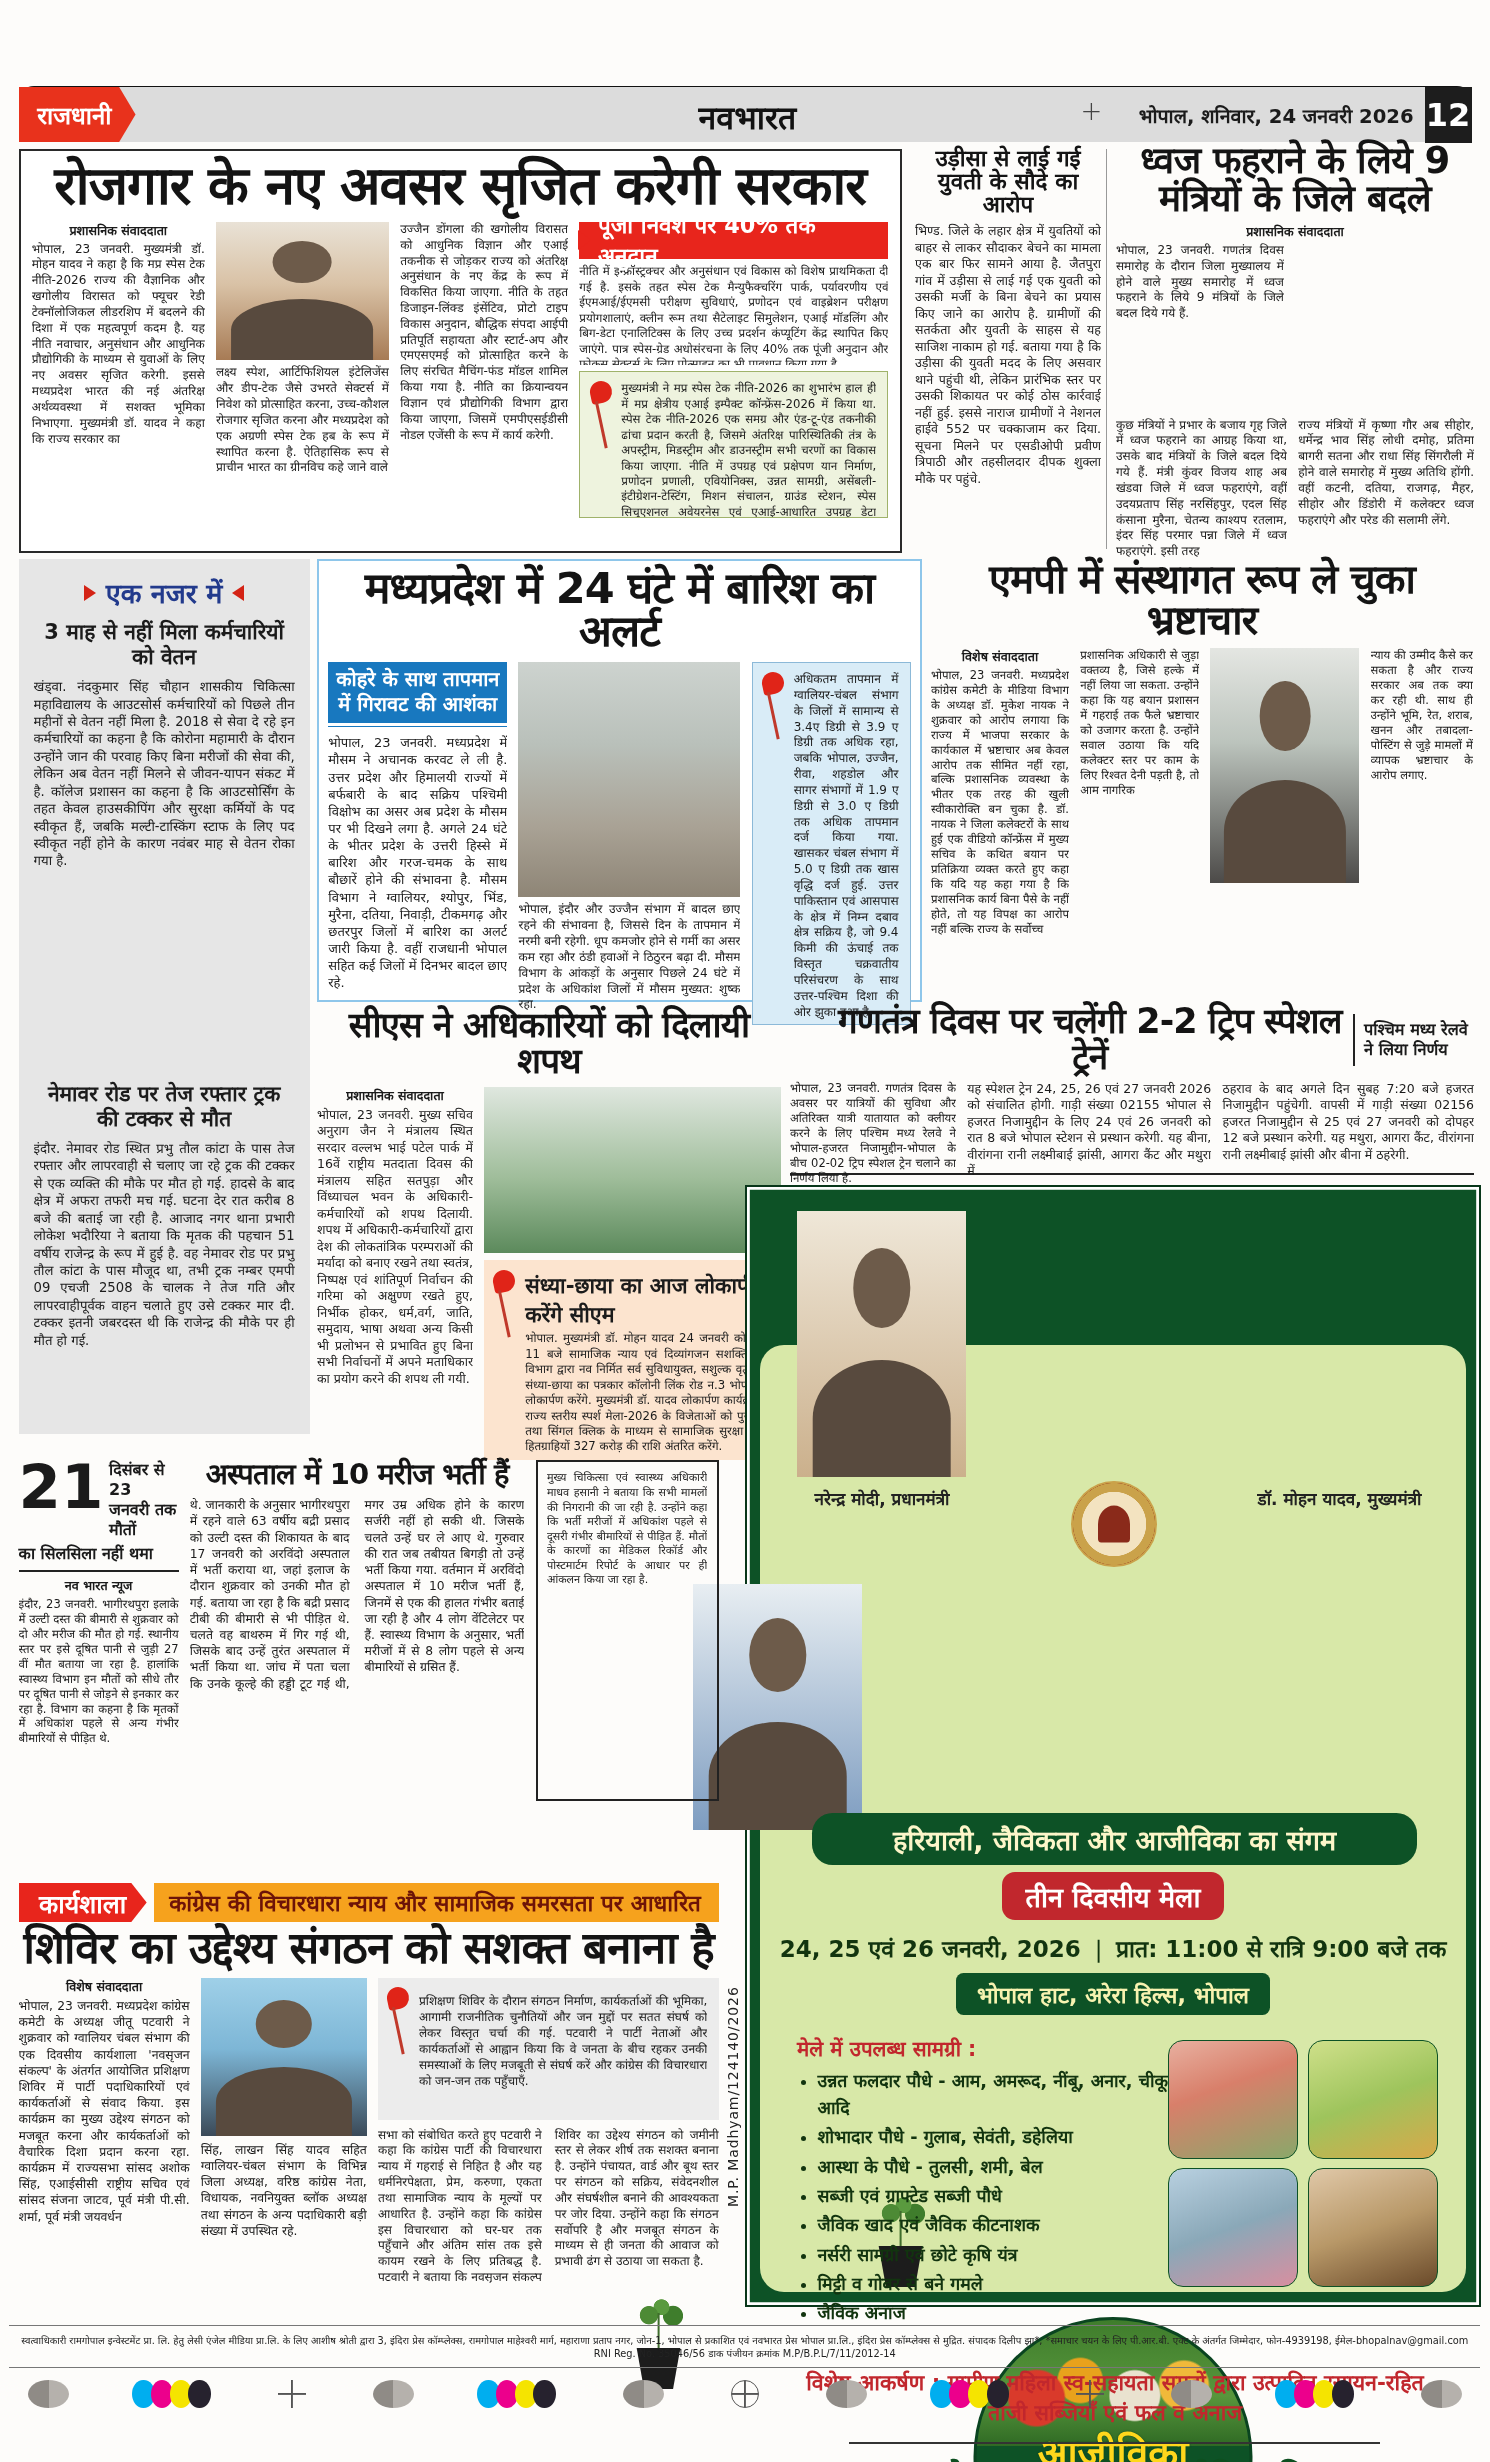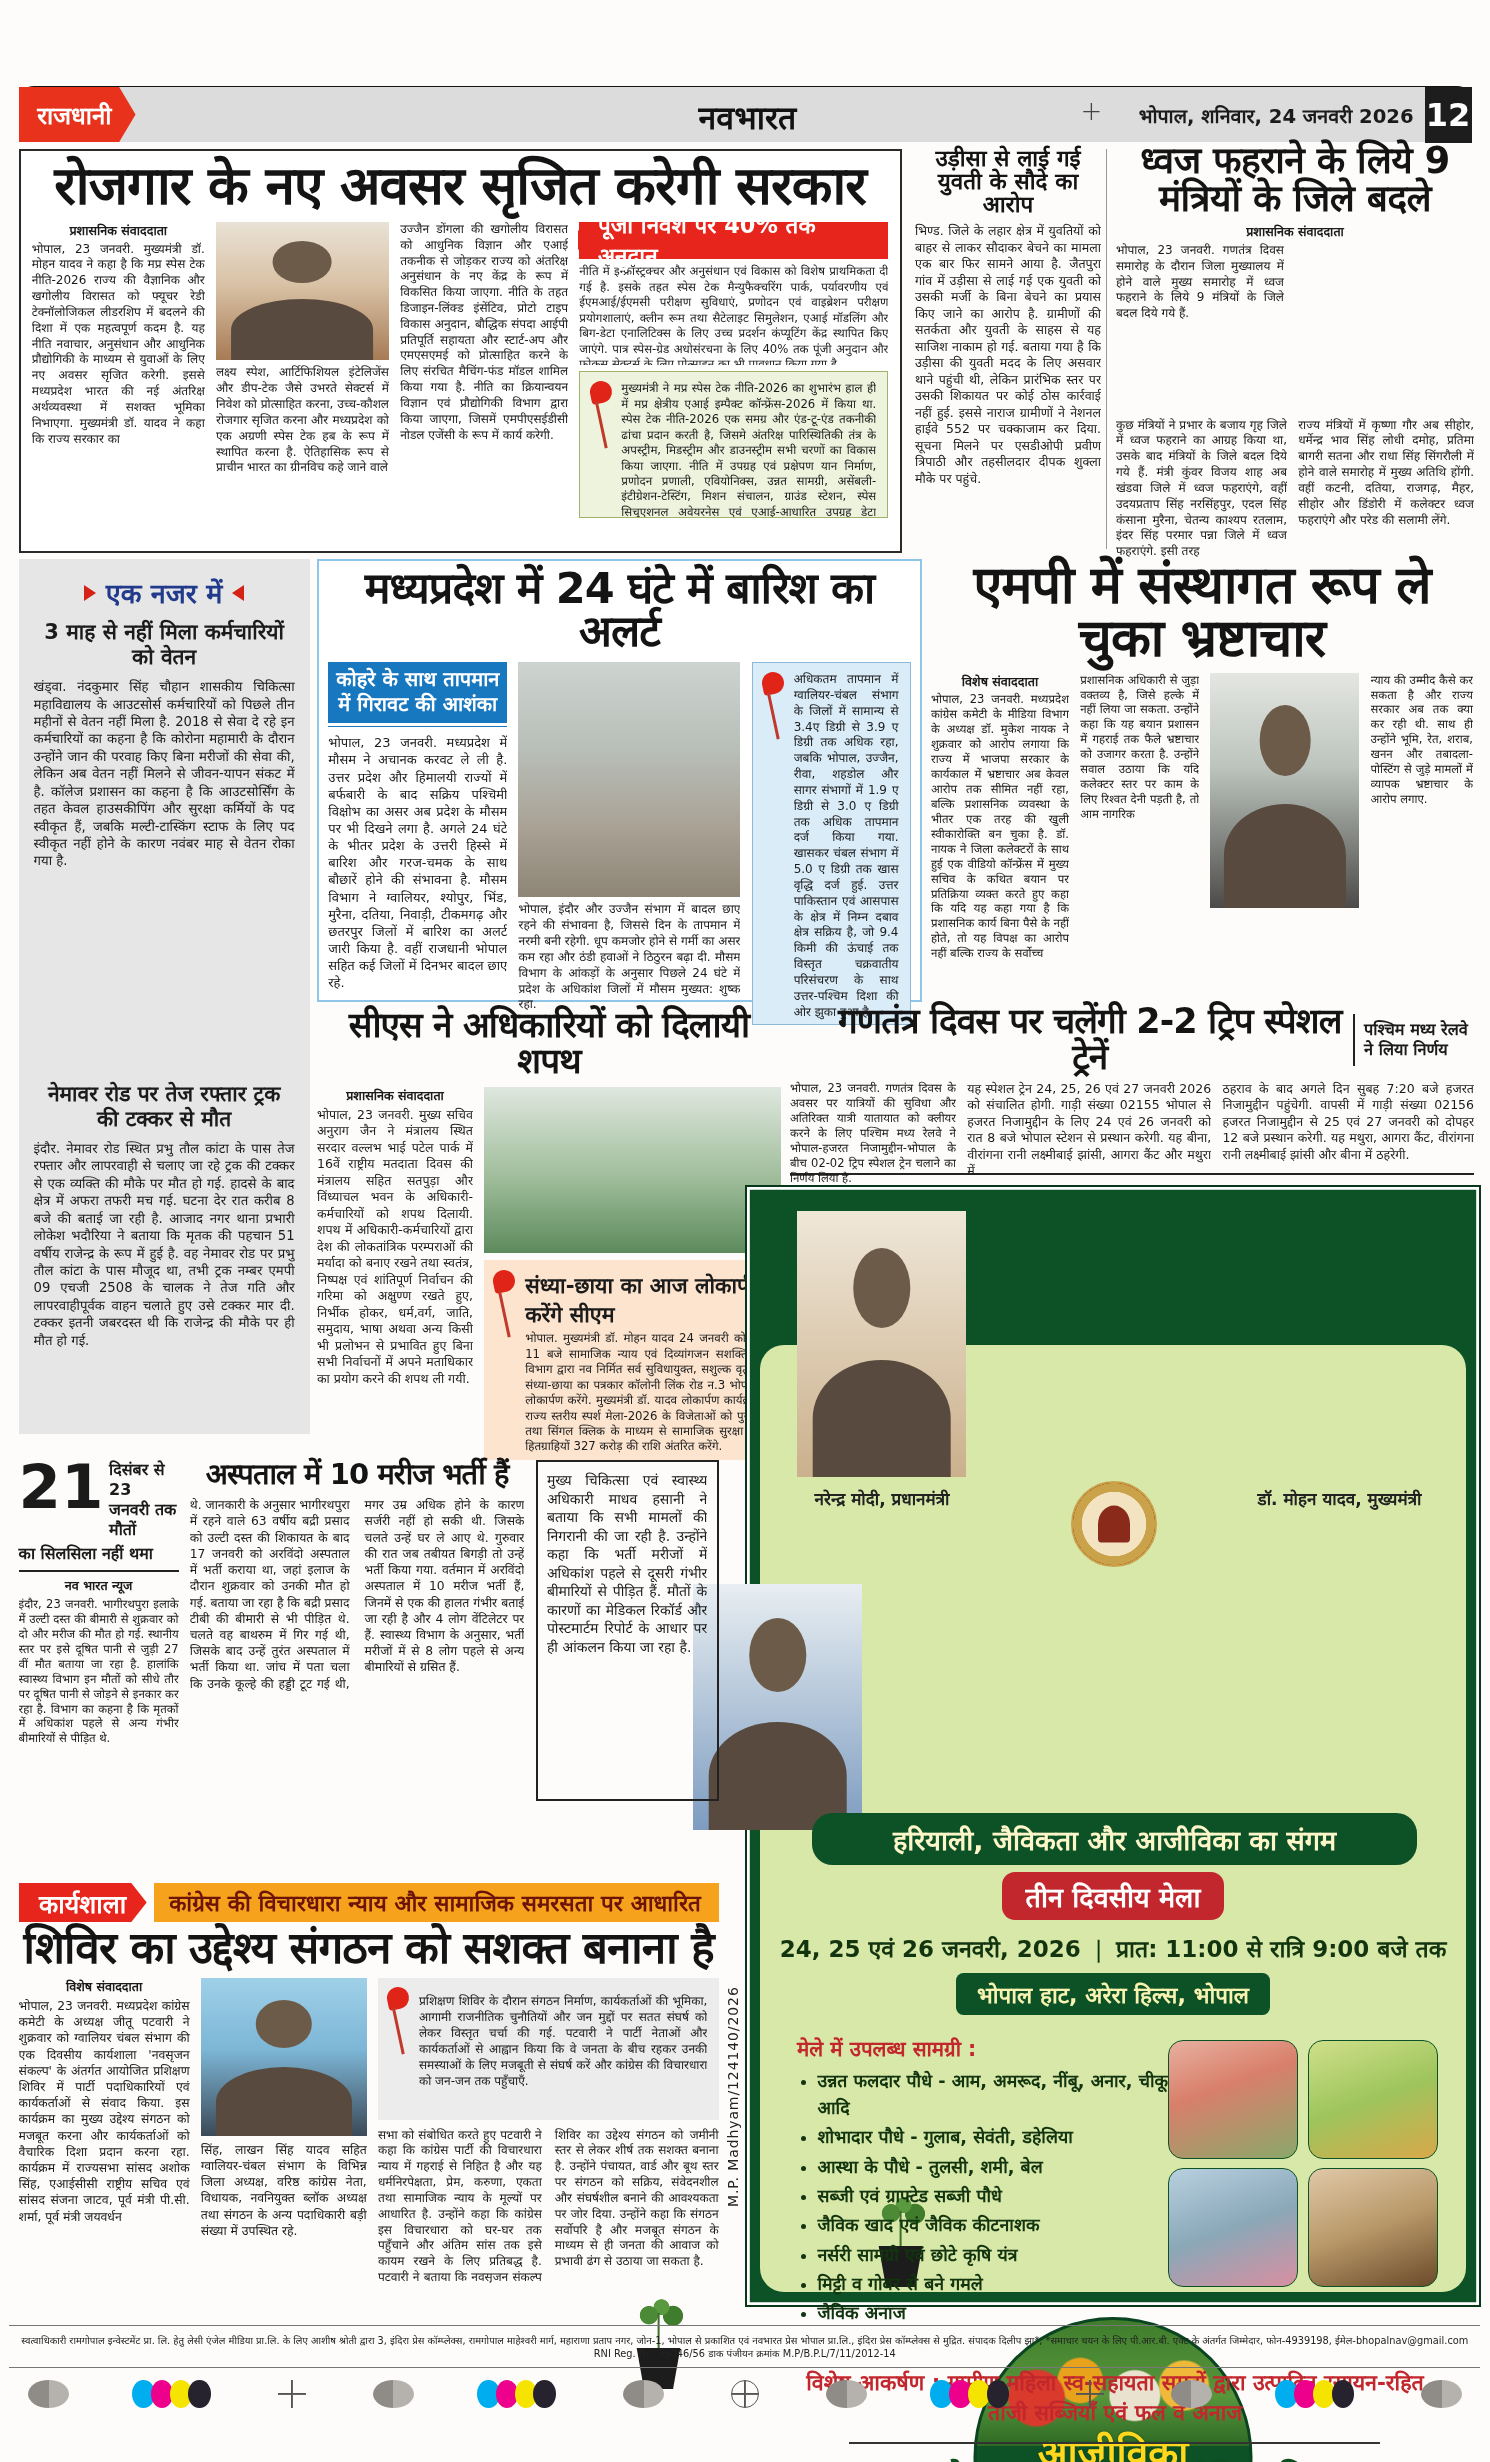--- a/index.html
+++ b/index.html
@@ -192,21 +192,21 @@
         <div class="bt jt" style="margin-top:5.6px;font-size:12px;height:117px;">भोपाल, इंदौर और उज्जैन संभाग में बादल छाए रहने की संभावना है, जिससे दिन के तापमान में नरमी बनी रहेगी. धूप कमजोर होने से गर्मी का असर कम रहा और ठंडी हवाओं ने ठिठुरन बढ़ा दी. मौसम विभाग के आंकड़ों के अनुसार पिछले 24 घंटे में प्रदेश के अधिकांश जिलों में मौसम मुख्यत: शुष्क रहा.</div>
       </div>
       <div class="col bluq q" style="flex:1;overflow:hidden;">
         <span class="qmark"></span>
         <div class="bt jt" style="font-size:12px;">अधिकतम तापमान में ग्वालियर-चंबल संभाग के जिलों में सामान्य से 3.4ए डिग्री से 3.9 ए डिग्री तक अधिक रहा, जबकि भोपाल, उज्जैन, रीवा, शहडोल और सागर संभागों में 1.9 ए डिग्री से 3.0 ए डिग्री तक अधिक तापमान दर्ज किया गया. खासकर चंबल संभाग में 5.0 ए डिग्री तक खास वृद्धि दर्ज हुई. उत्तर पाकिस्तान एवं आसपास के क्षेत्र में निम्न दबाव क्षेत्र सक्रिय है, जो 9.4 किमी की ऊंचाई तक विस्तृत चक्रवातीय परिसंचरण के साथ उत्तर-पश्चिम दिशा की ओर झुका हुआ है.</div>
       </div>
     </div>
   </div>
 
   <div class="abs" style="left:931px;top:559px;width:542px;height:436px;">
-    <div class="hxl ct" style="font-size:52px;">एमपी में संस्थागत रूप ले चुका भ्रष्टाचार</div>
+    <div class="hxl ct" style="font-size:40px;">एमपी में संस्थागत रूप ले चुका भ्रष्टाचार</div>
     <div class="flexrow" style="margin-top:7.5px;">
       <div class="col" style="width:138px;">
         <div class="byline">विशेष संवाददाता</div>
         <div class="bt-sm jt" style="height:356px;">भोपाल, 23 जनवरी. मध्यप्रदेश कांग्रेस कमेटी के मीडिया विभाग के अध्यक्ष डॉ. मुकेश नायक ने शुक्रवार को आरोप लगाया कि राज्य में भाजपा सरकार के कार्यकाल में भ्रष्टाचार अब केवल आरोप तक सीमित नहीं रहा, बल्कि प्रशासनिक व्यवस्था के भीतर एक तरह की खुली स्वीकारोक्ति बन चुका है. डॉ. नायक ने जिला कलेक्टरों के साथ हुई एक वीडियो कॉन्फ्रेंस में मुख्य सचिव के कथित बयान पर प्रतिक्रिया व्यक्त करते हुए कहा कि यदि यह कहा गया है कि प्रशासनिक कार्य बिना पैसे के नहीं होते, तो यह विपक्ष का आरोप नहीं बल्कि राज्य के सर्वोच्च</div>
       </div>
       <div class="col bt-sm jt" style="width:119px;height:235px;">प्रशासनिक अधिकारी से जुड़ा वक्तव्य है, जिसे हल्के में नहीं लिया जा सकता. उन्होंने कहा कि यह बयान प्रशासन में गहराई तक फैले भ्रष्टाचार को उजागर करता है. उन्होंने सवाल उठाया कि यदि कलेक्टर स्तर पर काम के लिए रिश्वत देनी पड़ती है, तो आम नागरिक</div>
       <div class="col ph ph-speak silh" style="width:149px;height:235px;"></div>
       <div class="col bt-sm jt" style="flex:1;height:235px;">न्याय की उम्मीद कैसे कर सकता है और राज्य सरकार अब तक क्या कर रही थी. साथ ही उन्होंने भूमि, रेत, शराब, खनन और तबादला-पोस्टिंग से जुड़े मामलों में व्यापक भ्रष्टाचार के आरोप लगाए.</div>
     </div>
     <div class="abs lavq q" style="left:149px;top:307px;width:393px;height:129px;overflow:hidden;">
@@ -315,21 +315,21 @@
         <div style="font-weight:800;font-size:16px;margin-top:1.9px;">का सिलसिला नहीं थमा</div>
         <div style="height:1.9px;background:#222;margin:5.6px 0;"></div>
         <div class="byline">नव भारत न्यूज</div>
         <div class="bt-sm jt" style="height:231px;">इंदौर, 23 जनवरी. भागीरथपुरा इलाके में उल्टी दस्त की बीमारी से शुक्रवार को दो और मरीज की मौत हो गई. स्थानीय स्तर पर इसे दूषित पानी से जुड़ी 27 वीं मौत बताया जा रहा है. हालांकि स्वास्थ्य विभाग इन मौतों को सीधे तौर पर दूषित पानी से जोड़ने से इनकार कर रहा है. विभाग का कहना है कि मृतकों में अधिकांश पहले से अन्य गंभीर बीमारियों से पीड़ित थे.</div>
       </div>
       <div class="col" style="flex:1;">
         <div class="hxl ct" style="font-size:29px;">अस्पताल में 10 मरीज भर्ती हैं</div>
         <div class="bt jt" style="margin-top:7.5px;column-count:2;column-gap:15px;height:296px;font-size:12.3px;overflow:hidden;">थे. जानकारी के अनुसार भागीरथपुरा में रहने वाले 63 वर्षीय बद्री प्रसाद को उल्टी दस्त की शिकायत के बाद 17 जनवरी को अरविंदो अस्पताल में भर्ती कराया था, जहां इलाज के दौरान शुक्रवार को उनकी मौत हो गई. बताया जा रहा है कि बद्री प्रसाद टीबी की बीमारी से भी पीड़ित थे. चलते वह बाथरुम में गिर गई थी, जिसके बाद उन्हें तुरंत अस्पताल में भर्ती किया था. जांच में पता चला कि उनके कूल्हे की हड्डी टूट गई थी, मगर उम्र अधिक होने के कारण सर्जरी नहीं हो सकी थी. जिसके चलते उन्हें घर ले आए थे. गुरुवार की रात जब तबीयत बिगड़ी तो उन्हें भर्ती किया गया. वर्तमान में अरविंदो अस्पताल में 10 मरीज भर्ती हैं, जिनमें से एक की हालत गंभीर बताई जा रही है और 4 लोग वेंटिलेटर पर हैं. स्वास्थ्य विभाग के अनुसार, भर्ती मरीजों में से 8 लोग पहले से अन्य बीमारियों से ग्रसित हैं.</div>
       </div>
       <div class="col" style="width:183px;border:2.3px solid #222;padding:9.3px;height:341px;overflow:hidden;">
-        <div class="bt jt" style="font-size:14px;">मुख्य चिकित्सा एवं स्वास्थ्य अधिकारी माधव हसानी ने बताया कि सभी मामलों की निगरानी की जा रही है. उन्होंने कहा कि भर्ती मरीजों में अधिकांश पहले से दूसरी गंभीर बीमारियों से पीड़ित हैं. मौतों के कारणों का मेडिकल रिकॉर्ड और पोस्टमार्टम रिपोर्ट के आधार पर ही आंकलन किया जा रहा है.</div>
+        <div class="bt jt" style="font-size:11px;">मुख्य चिकित्सा एवं स्वास्थ्य अधिकारी माधव हसानी ने बताया कि सभी मामलों की निगरानी की जा रही है. उन्होंने कहा कि भर्ती मरीजों में अधिकांश पहले से दूसरी गंभीर बीमारियों से पीड़ित हैं. मौतों के कारणों का मेडिकल रिकॉर्ड और पोस्टमार्टम रिपोर्ट के आधार पर ही आंकलन किया जा रहा है.</div>
       </div>
     </div>
   </div>
 
   <div class="abs" style="left:18.6px;top:1883px;width:700px;height:421px;">
     <div style="display:flex;height:39px;gap:7.5px;">
       <div class="wk-label">
           <span>कार्यशाला</span>
         </div>
       <div class="kicker" style="flex:1;">कांग्रेस की विचारधारा न्याय और सामाजिक समरसता पर आधारित</div>

